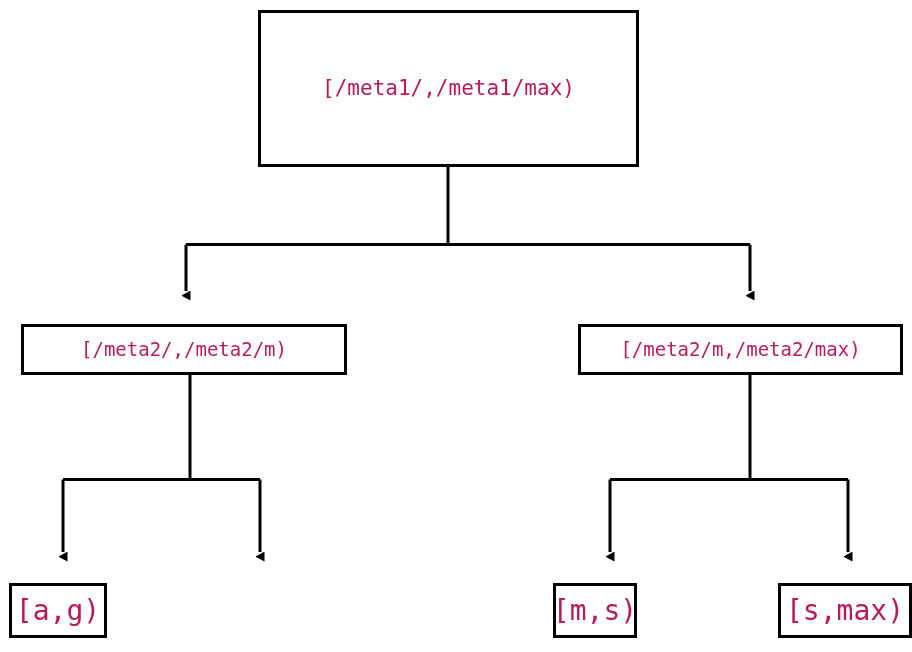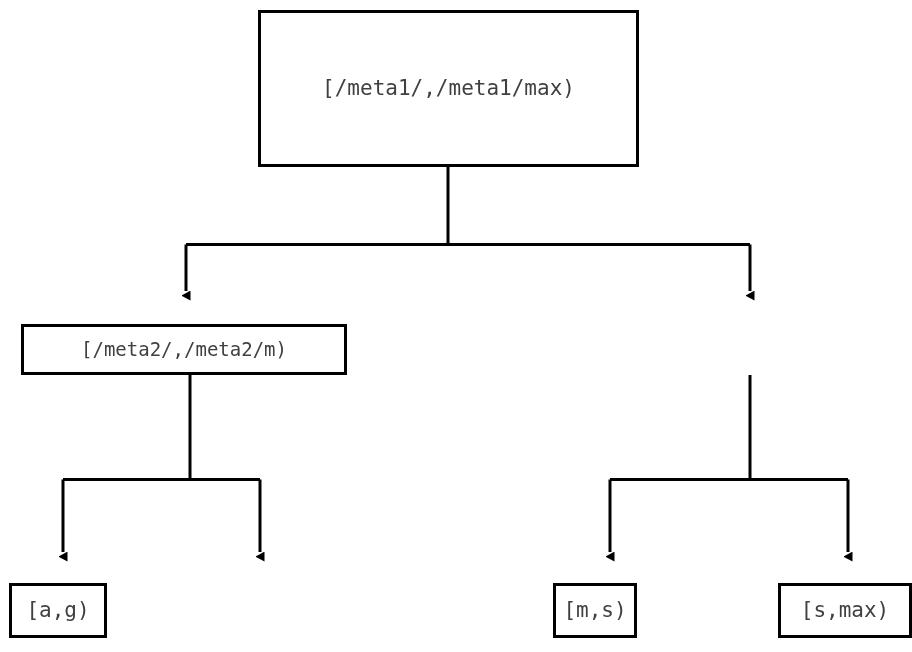--- a/index.html
+++ b/index.html
@@ -28,21 +28,21 @@
   }
   .node {
     position: absolute;
     box-sizing: border-box;
     background: #ffffff;
     border: 3px solid #000000;
     display: flex;
     align-items: center;
     justify-content: center;
     text-align: center;
-    color: #404040;
+    color: #be185d;
     white-space: pre;
     line-height: 1;
   }
   .node-label {
     display: block;
     font-family: "DejaVu Sans Mono", "Liberation Mono", monospace;
     letter-spacing: 0px;
     white-space: pre;
   }
   .node-root {
@@ -56,21 +56,21 @@
     top: 324px;
     height: 51px;
   }
   .node-mid .node-label { font-size: 19px; }
   .node-mid-left  { left: 21px;  width: 326px; }
   .node-mid-right { left: 578px; width: 325px; }
   .node-leaf {
     top: 583px;
     height: 55px;
   }
-  .node-leaf .node-label { font-size: 21px; }
+  .node-leaf .node-label { font-size: 28px; }
   .node-leaf-1 { left: 9px;   width: 98px;  }
   .node-leaf-2 { left: 205px; width: 97px;  }
   .node-leaf-3 { left: 553px; width: 84px; }
   .node-leaf-4 { left: 778px; width: 134px; }
 </style>
 </head>
 <body>
 
 <div id="canvas">
 
@@ -104,20 +104,23 @@
   </svg>
 
   <div class="node node-root">
     <span class="node-label">[/meta1/,/meta1/max)</span>
   </div>
 
   <div class="node node-mid node-mid-left">
     <span class="node-label">[/meta2/,/meta2/m)</span>
   </div>
 
+  <div class="node node-mid node-mid-right">
+    <span class="node-label">[/meta2/m,/meta2/max)</span>
+  </div>
 
   <div class="node node-leaf node-leaf-1">
     <span class="node-label">[a,g)</span>
   </div>
 
 
   <div class="node node-leaf node-leaf-3">
     <span class="node-label">[m,s)</span>
   </div>
 

